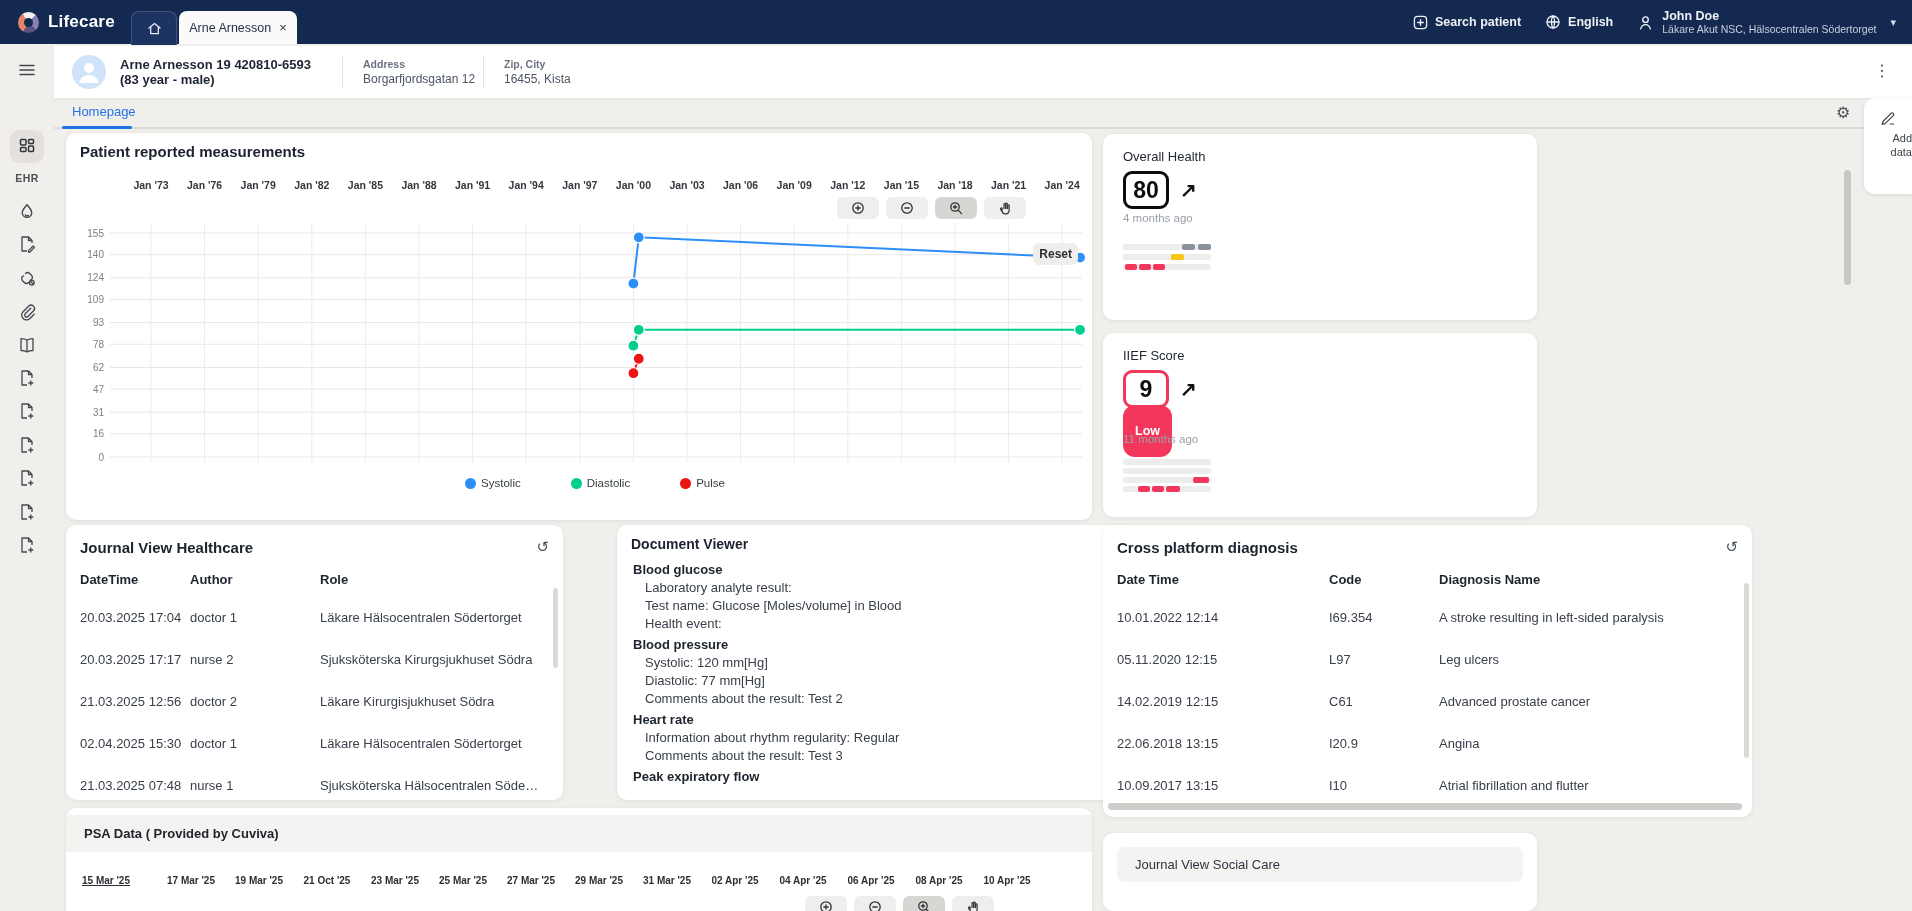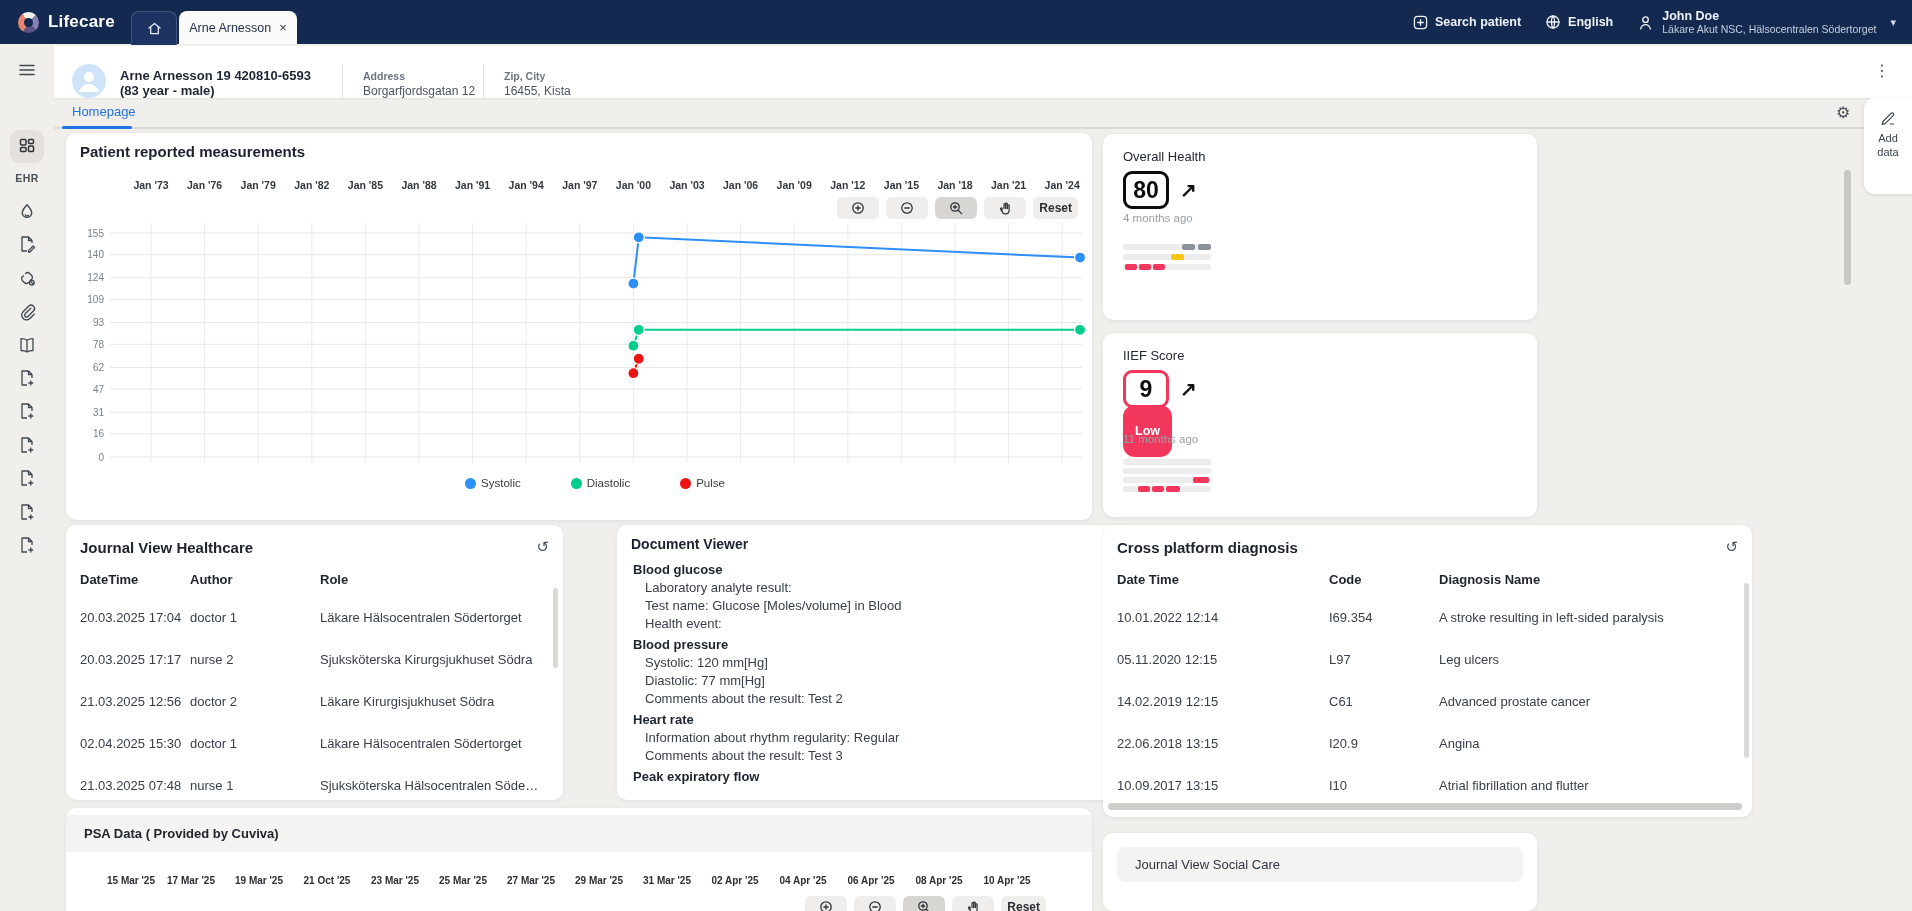--- a/index.html
+++ b/index.html
@@ -13,61 +13,61 @@
   .home-tab{position:absolute;left:131px;top:11px;width:44px;height:33px;background:#1d3463;border:1px solid #43557e;border-bottom:none;border-radius:8px 8px 0 0;display:flex;align-items:center;justify-content:center;}
   .patient-tab{position:absolute;left:179px;top:11px;width:118px;height:33px;background:#fbfaf8;border-radius:8px 8px 0 0;display:flex;align-items:center;justify-content:center;gap:8px;font-size:12.5px;color:#25314c;font-weight:500;}
   .tab-close{color:#333;font-size:13px;cursor:default;}
   .top-right{position:absolute;right:16px;top:0;height:44px;display:flex;align-items:center;gap:24px;}
   .top-item{display:flex;align-items:center;gap:7px;color:#eef1f7;font-size:12.5px;font-weight:600;}
   .user-block{display:flex;align-items:center;gap:8px;color:#eef1f7;}
   .user-name{font-size:12.5px;font-weight:700;line-height:14px;}
   .user-role{font-size:10.5px;color:#c8d0e0;line-height:13px;}
   .caret{color:#d7dded;font-size:11px;margin-left:6px;}
   
-  .patientbar{position:absolute;left:54px;top:46px;width:1858px;height:52px;background:#fff;box-shadow:0 1px 2px rgba(20,30,50,.06);display:flex;align-items:flex-end;}
+  .patientbar{position:absolute;left:54px;top:46px;width:1858px;height:52px;background:#fff;box-shadow:0 1px 2px rgba(20,30,50,.06);display:flex;align-items:center;}
   .avatar{width:34px;height:34px;border-radius:50%;background:#cfe4f9;margin-left:18px;flex:none;display:flex;align-items:center;justify-content:center;}
   .p-name{font-size:13px;font-weight:700;color:#1d2433;margin-left:14px;width:212px;}
   .p-div{width:1px;height:34px;background:#e4e2df;margin:0 10px;}
   .p-field{margin-left:10px;width:110px;}
   .p-label{font-size:10.5px;font-weight:700;color:#6b7280;}
   .p-value{font-size:12px;color:#4b5563;margin-top:2px;white-space:nowrap;}
   .kebab{position:absolute;right:22px;top:15px;font-size:16px;color:#4a5560;}
   
   .sidebar{position:absolute;left:0;top:44px;width:54px;height:867px;}
   .s-ico{position:absolute;left:17px;width:20px;height:20px;color:#41474f;}
   .s-active{position:absolute;left:10px;top:86px;width:34px;height:33px;background:#e4e1dd;border-radius:9px;}
   .ehr{position:absolute;left:0;width:54px;text-align:center;top:128px;font-size:10.5px;color:#4a5158;font-weight:600;letter-spacing:.4px;}
   
   .navline{position:absolute;left:54px;top:127px;width:1858px;height:2px;background:#dcdad6;}
   .homepage{position:absolute;left:72px;top:104px;font-size:13px;color:#2273e5;font-weight:500;}
   .homepage-ul{position:absolute;left:62px;top:126px;width:70px;height:3px;background:#2273e5;border-radius:2px;}
   .gear{position:absolute;left:1836px;top:103px;font-size:16px;color:#4a5159;}
   .addpanel{position:absolute;left:1864px;top:98px;width:48px;height:96px;background:#fff;border-radius:10px 0 0 10px;box-shadow:0 1px 4px rgba(20,30,50,.12);text-align:center;}
   .addpanel .pct{margin-top:12px;}
-  .addpanel .t{font-size:11px;color:#3c434b;line-height:14px;}
+  .addpanel .t{font-size:11px;color:#3c434b;line-height:14px;text-align:right;}
   .pagescroll{position:absolute;left:1844px;top:170px;width:7px;height:115px;background:#c9c7c4;border-radius:4px;}
   
   .card{position:absolute;background:#fff;border-radius:10px;box-shadow:0 1px 4px rgba(25,33,50,.08);}
   .card-measure{left:66px;top:133px;width:1026px;height:387px;}
   .card-oh{left:1103px;top:134px;width:434px;height:186px;}
   .card-iief{left:1103px;top:333px;width:434px;height:184px;}
   .card-jh{left:66px;top:525px;width:497px;height:275px;overflow:hidden;}
   .card-dv{left:573px;top:525px;width:519px;height:275px;overflow:hidden;margin-left:44px;}
   .card-dx{left:1103px;top:525px;width:649px;height:292px;overflow:hidden;}
   .card-psa{left:66px;top:808px;width:1026px;height:129px;overflow:hidden;}
   .card-sc{left:1103px;top:833px;width:434px;height:78px;overflow:hidden;}
   .card-title{font-size:15px;font-weight:700;color:#1c232e;}
   .ct-pad{padding:13px 14px 0 14px;display:flex;justify-content:space-between;align-items:center;}
   .refresh{color:#4a5560;font-size:15px;}
   
   .m-title{position:absolute;left:14px;top:10px;}
   .m-toolbar{position:absolute;right:14px;top:64px;display:flex;gap:7px;z-index:5;}
   .tb-btn{height:22px;min-width:30px;padding:0 6px;background:#efeeec;border-radius:6px;display:flex;align-items:center;justify-content:center;color:#2e3338;}
   .tb-btn.sel{background:#d8d6d3;}
-  .tb-reset{font-size:12px;font-weight:700;color:#2b2f33;}
+  .tb-reset{font-size:12px;font-weight:700;color:#2b2f33;margin-top:46px;}
   #measure-svg{position:absolute;left:0;top:34px;}
   .m-legend{position:absolute;left:0;top:344px;width:1026px;display:flex;justify-content:center;gap:18px;}
   .lg-item{display:flex;align-items:center;gap:5px;font-size:11.5px;color:#373d3f;padding-left:32px;}
   .lg-dot{width:11px;height:11px;border-radius:50%;}
   
   .oh-title{position:absolute;left:20px;top:15px;font-size:13px;color:#232a33;}
   .score-row{position:absolute;left:20px;top:37px;display:flex;align-items:center;gap:11px;}
   .score-box{min-width:34px;height:32px;padding:0 3px;border:3.5px solid #0d0d0d;border-radius:9px;display:flex;align-items:center;justify-content:center;font-size:23px;font-weight:700;color:#0d0d0d;}
   .score-box.pink{border-color:#f2365c;}
   .trend{font-size:20px;font-weight:700;color:#111;}
@@ -513,21 +513,21 @@
       </div>
     <div class="vscroll" style="left:641px;top:58px;height:175px"></div>
     <div class="hscroll" style="left:5px;top:278px;width:634px"></div>
   </div>
 
   <div class="card card-psa">
     <div class="band">
       <div class="band-title">PSA Data ( Provided by Cuviva)</div>
     </div>
     <div class="psa-ticks" id="psa-ticks">
-        <div class="psa-tick" style="left: 30px;">15 Mar '25</div>
+        <div class="psa-tick" style="left: 5px; text-decoration: underline;">15 Mar '25</div>
         <div class="psa-tick" style="left: 90px;">17 Mar '25</div>
         <div class="psa-tick" style="left: 158px;">19 Mar '25</div>
         <div class="psa-tick" style="left: 226px;">21 Oct '25</div>
         <div class="psa-tick" style="left: 294px;">23 Mar '25</div>
         <div class="psa-tick" style="left: 362px;">25 Mar '25</div>
         <div class="psa-tick" style="left: 430px;">27 Mar '25</div>
         <div class="psa-tick" style="left: 498px;">29 Mar '25</div>
         <div class="psa-tick" style="left: 566px;">31 Mar '25</div>
         <div class="psa-tick" style="left: 634px;">02 Apr '25</div>
         <div class="psa-tick" style="left: 702px;">04 Apr '25</div>

